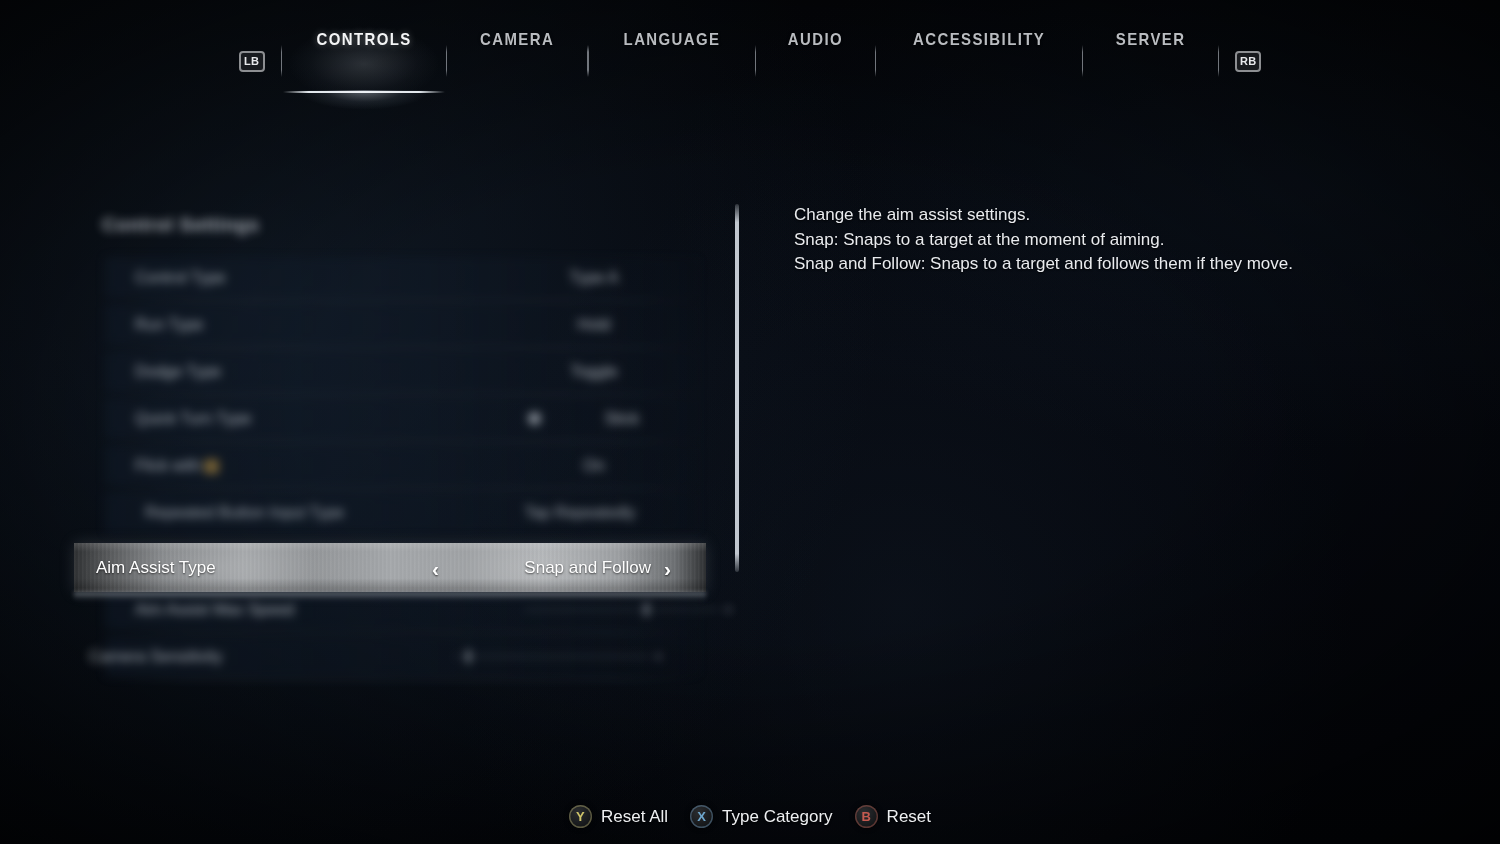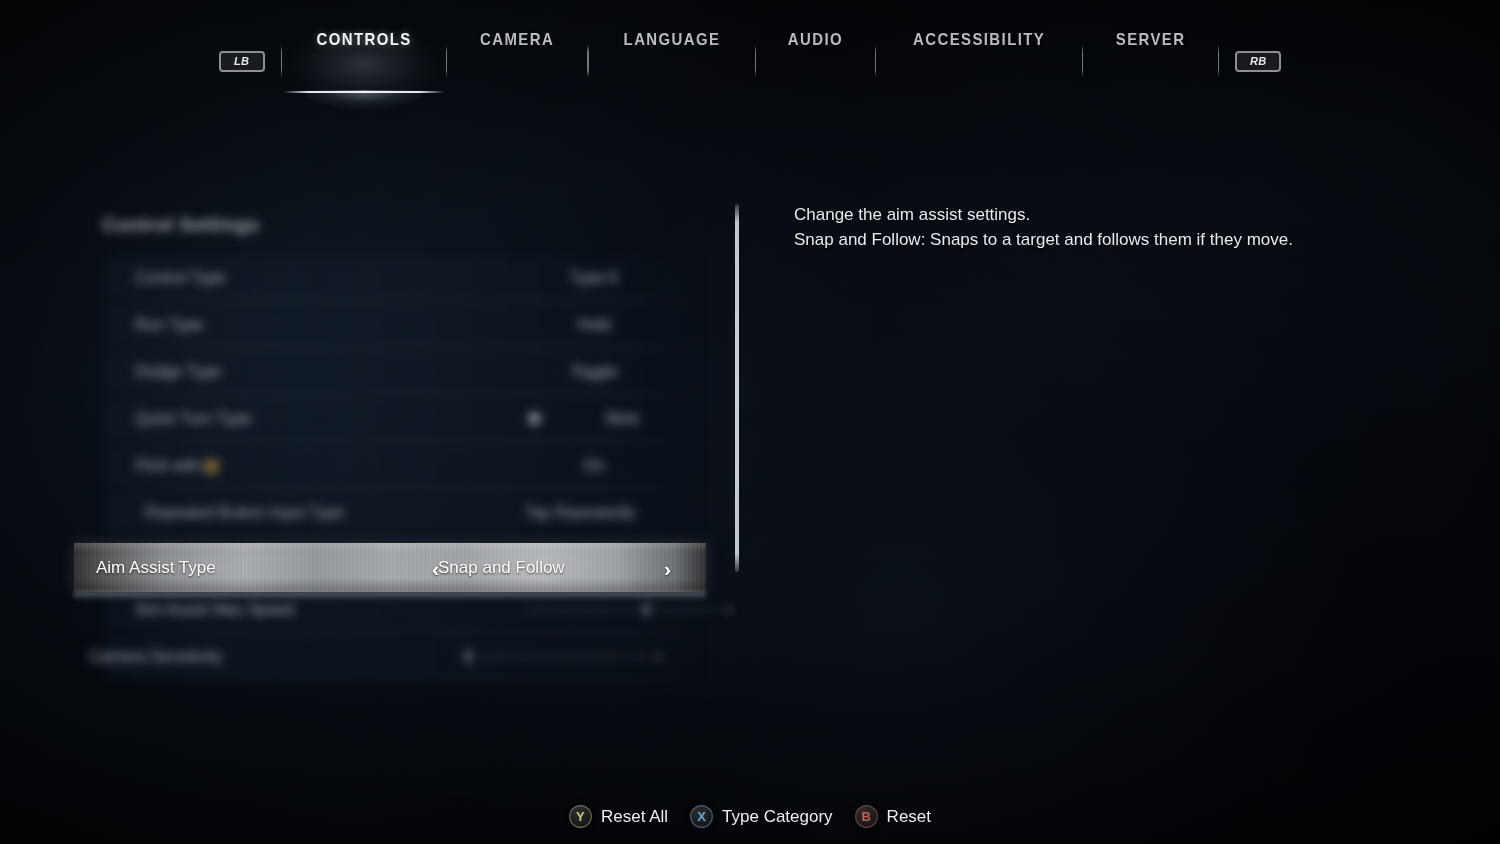--- a/index.html
+++ b/index.html
@@ -37,25 +37,24 @@
   }
 
   
   .tabbar {
     position:absolute; top:0; left:0; width:1500px; height:122px;
     display:flex; align-items:center; justify-content:center;
   }
   .tab-inner { display:flex; align-items:center; height:62px; }
 
   .bumper {
-    width:46px; height:21px; position:relative;
+    width:26px; height:21px; position:relative;
     display:flex; align-items:center; justify-content:center;
     margin:16px 16px;
     flex:0 0 auto;
-    font-style:italic;
   }
   .bumper .shell {
     position:absolute; inset:0;
     border:2px solid #8d8f92;
     border-radius:4px;
     background:rgba(28,30,34,.85);
   }
   .bumper .shoulder {
     position:absolute; right:-4px; top:-3px;
     width:9px; height:9px;
@@ -229,22 +228,22 @@
       radial-gradient(ellipse 30% 140% at 72% 50%, rgba(255,255,255,.13) 0%, rgba(255,255,255,0) 70%);
     pointer-events:none;
   }
   .sel-label {
     position:absolute; left:22px; top:50%; transform:translateY(-50%);
     font-size:17px; color:#ffffff;
     text-shadow:0 1px 2px rgba(0,0,0,.65);
     white-space:nowrap;
   }
   .sel-value {
-    position:absolute; left:364px; width:200px; top:50%; transform:translateY(-50%);
-    text-align:left;
+    position:absolute; left:377px; width:200px; top:50%; transform:translateY(-50%);
+    text-align:right;
     font-size:17px; color:#ffffff;
     text-shadow:0 1px 2px rgba(0,0,0,.65);
     white-space:nowrap;
   }
   .chev {
     position:absolute; top:50%; transform:translateY(-50%);
     font-size:21px; font-weight:bold; color:#ffffff;
     text-shadow:0 1px 2px rgba(0,0,0,.7);
     line-height:1;
     user-select:none;
@@ -435,20 +434,21 @@
   <div class="sel-row">
     <span class="sheen"></span>
     <span class="sel-label">Aim Assist Type</span>
     <span class="chev left">‹</span>
     <span class="sel-value">Snap and Follow</span>
     <span class="chev right">›</span>
   </div>
 
   <div class="desc">
     <p>Change the aim assist settings.</p>
+    <p>Snap: Snaps to a target at the moment of aiming.</p>
     <p>Snap and Follow: Snaps to a target and follows them if they move.</p>
   </div>
 
   <div class="hints">
 
     <div class="hint">
       <span class="btn y">Y</span>
       <span class="htext">Reset All</span>
     </div>
 

